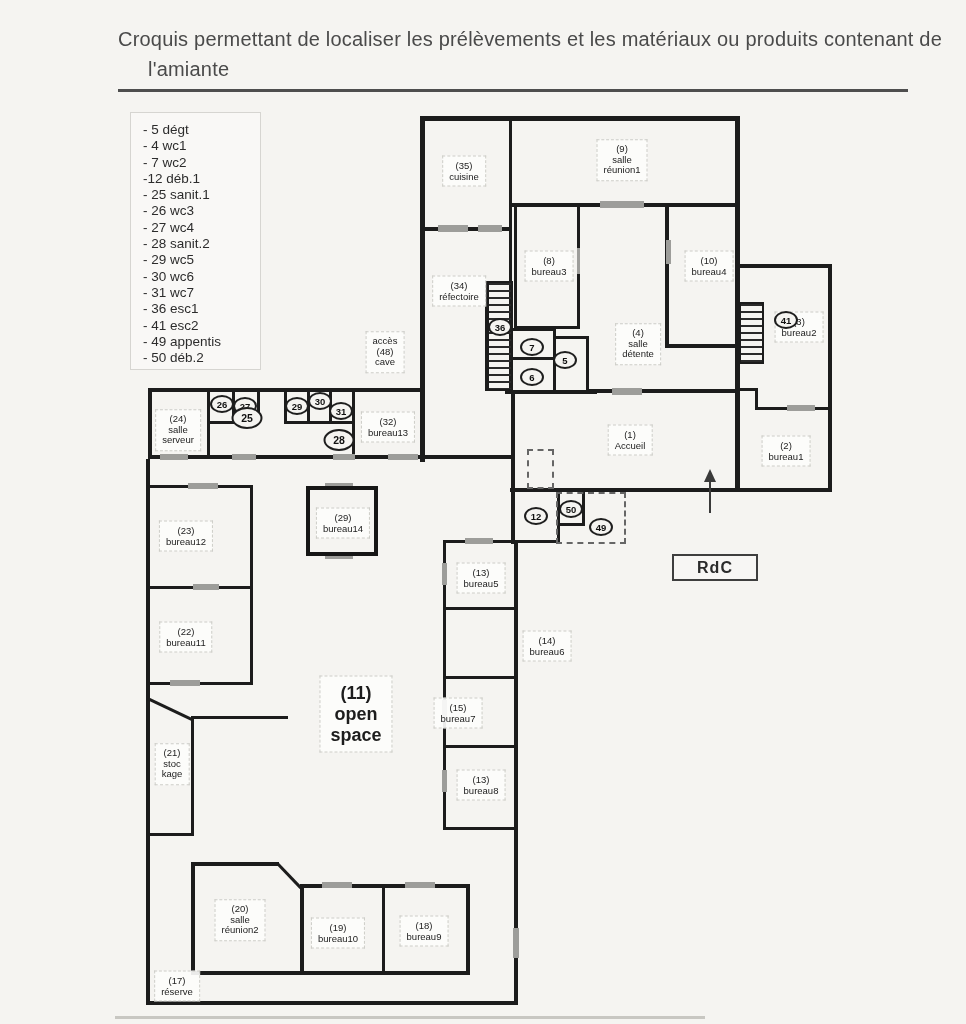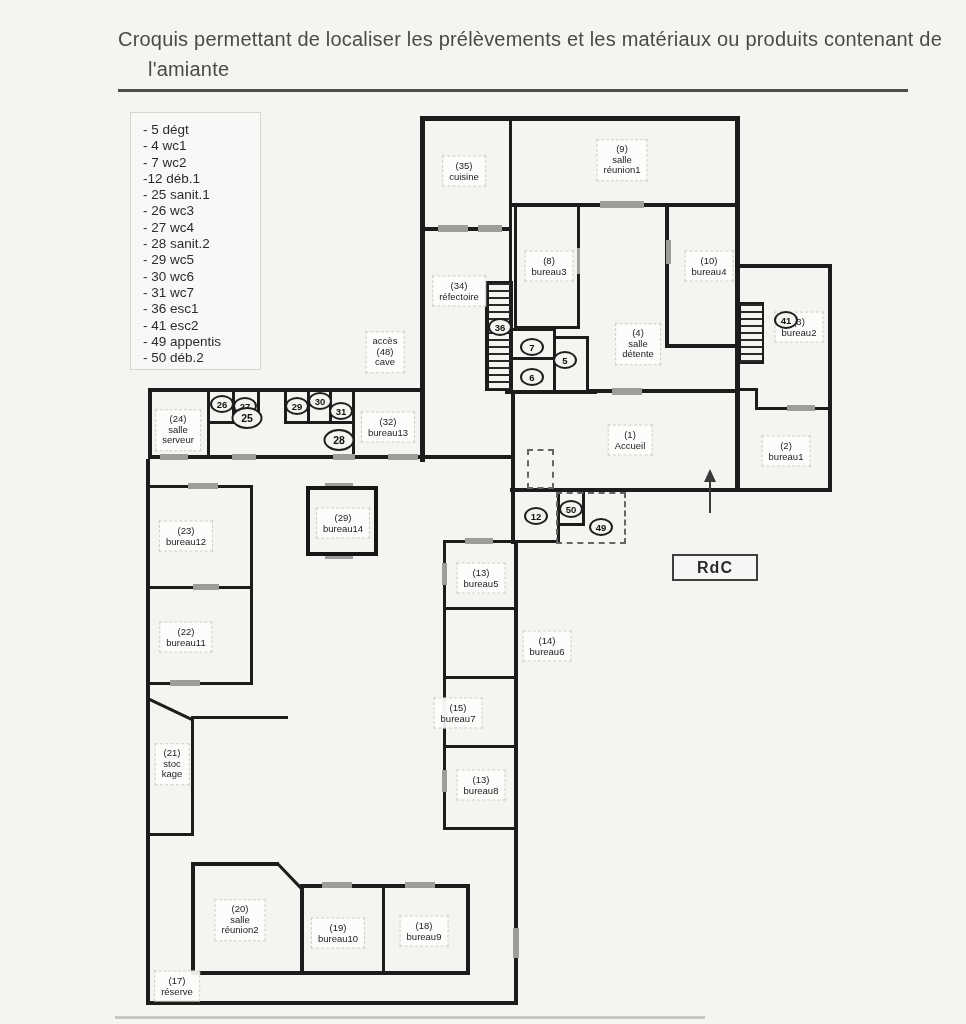--- a/index.html
+++ b/index.html
@@ -243,20 +243,25 @@
     </div>
     <div class="room-label" style="left: 186px; top: 637px;">
       <div>(22)</div>
       <div>bureau11</div>
     </div>
     <div class="room-label" style="left: 172px; top: 764px;">
       <div>(21)</div>
       <div>stoc</div>
       <div>kage</div>
     </div>
+    <div class="room-label lg" style="left: 356px; top: 714px;">
+      <div>(11)</div>
+      <div>open</div>
+      <div>space</div>
+    </div>
     <div class="room-label" style="left: 481px; top: 578px;">
       <div>(13)</div>
       <div>bureau5</div>
     </div>
     <div class="room-label" style="left: 506px; top: 646px; margin-left: 41px;">
       <div>(14)</div>
       <div>bureau6</div>
     </div>
     <div class="room-label" style="left: 458px; top: 713px;">
       <div>(15)</div>

